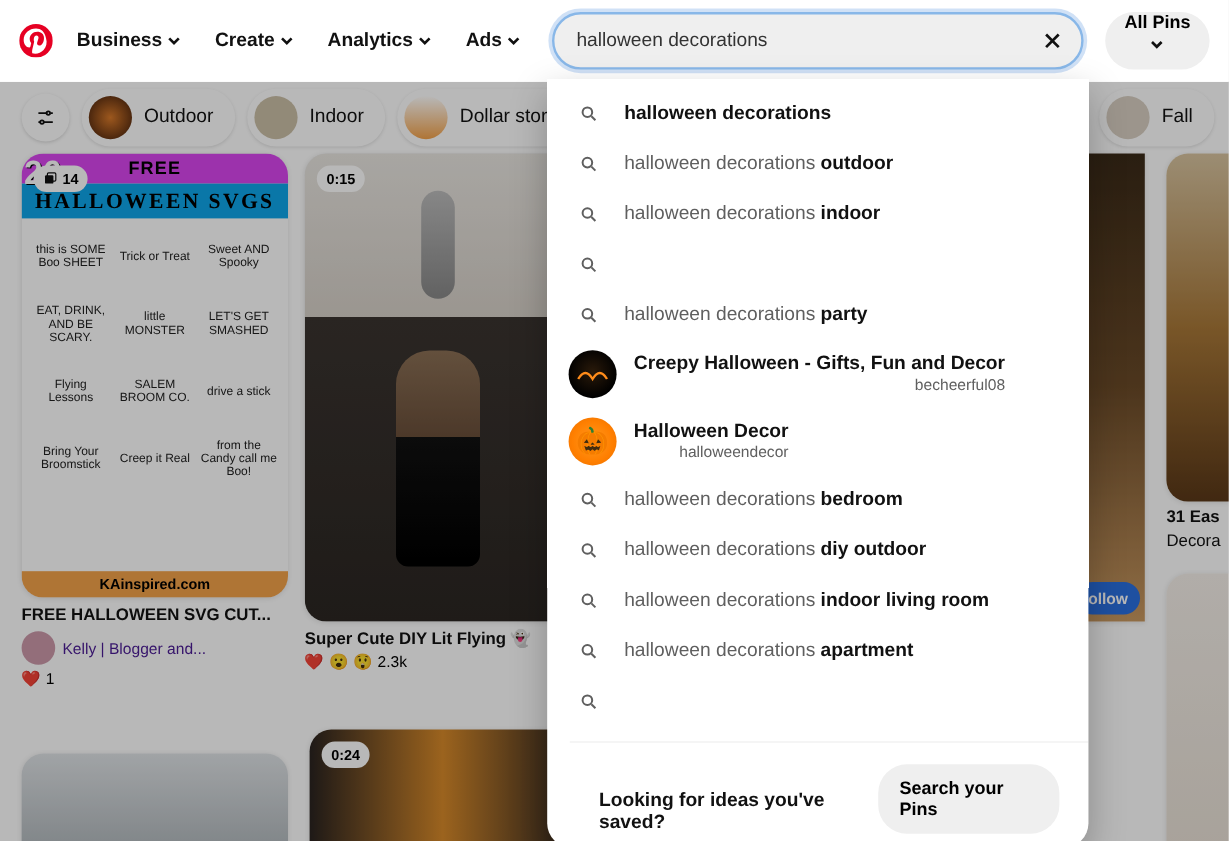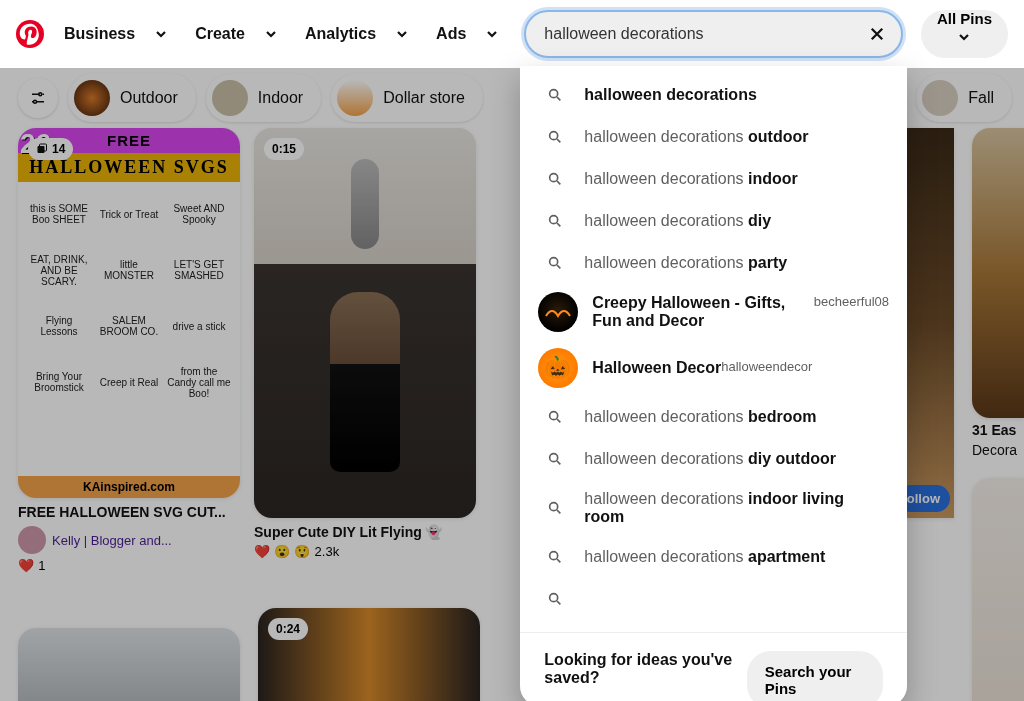--- a/index.html
+++ b/index.html
@@ -2,21 +2,21 @@
 <html><head>
 <meta charset="utf-8">
 <style>
 * { margin: 0; padding: 0; box-sizing: border-box; font-family: -apple-system, BlinkMacSystemFont, "Segoe UI", Helvetica, Arial, sans-serif; }
 body { width: 1024px; height: 701px; overflow: hidden; background: #fff; position: relative; }
 
 
 .header { height: 68px; display: flex; align-items: center; padding: 0 16px; gap: 12px; border-bottom: 1px solid #fff; position: relative; z-index: 200; background:#fff;}
 .logo { width: 28px; height: 28px; border-radius: 50%; display: flex; align-items: center; justify-content: center; }
 .logo svg { width: 28px; height: 28px; }
-.nav-item { display: flex; align-items: center; gap: 20px; font-weight: 600; font-size: 16px; color: #111; padding: 10px 8px; border-radius: 24px; cursor: pointer; white-space: nowrap; }
+.nav-item { display: flex; align-items: center; gap: 4px; font-weight: 600; font-size: 16px; color: #111; padding: 10px 8px; border-radius: 24px; cursor: pointer; white-space: nowrap; }
 .chev { width: 12px; height: 12px; }
 .chev path { stroke: #111; stroke-width: 2.2; fill: none; }
 
 .search-wrap { flex: 1; position: relative; margin: 0 6px; }
 .search-box { width: 100%; height: 48px; border-radius: 24px; background: #efefef; border: 2px solid #88b7e8; box-shadow: 0 0 0 3px rgba(120,170,230,.35); display: flex; align-items: center; padding: 0 48px 0 18px; }
 .search-input { flex: 1; border: none; background: transparent; font-size: 16px; color: #333; outline: none; }
 .search-clear { position: absolute; right: 14px; top: 50%; transform: translateY(-50%); width: 24px; height: 24px; display:flex; align-items:center; justify-content:center; cursor:pointer; }
 .search-clear svg { width: 18px; height: 18px; stroke: #111; stroke-width: 3; }
 
 .allpins { height: 48px; border-radius: 24px; background: #efefef; display: flex; align-items: center; gap: 4px; padding: 0 16px; font-weight: 600; font-size: 15px; cursor: pointer; white-space: nowrap; flex-direction: column; }
@@ -24,28 +24,28 @@
 
 .dropdown { position: absolute; left: -4px; right: -4px; top: 56px; background: #fff; border-radius: 0 0 20px 20px; box-shadow: 0 12px 30px rgba(0,0,0,.25); padding: 8px 0 18px; max-height: 640px; overflow-y: auto; }
 .dd-item { display: flex; align-items: center; gap: 18px; padding: 10px 24px; cursor: pointer; }
 .dd-icon-wrap { width: 22px; height: 22px; display:flex; align-items:center; justify-content:center; flex-shrink:0; }
 .dd-icon-wrap svg { width: 16px; height: 16px; stroke: #5f5f5f; stroke-width: 2.5; fill: none; }
 .dd-text { font-size: 16px; color: #5f5f5f; }
 .dd-text b { color: #111; font-weight: 700; }
 
 .dd-profile { display: flex; align-items: center; gap: 14px; padding: 8px 18px; cursor:pointer; }
 .dd-avatar { width: 40px; height: 40px; border-radius: 50%; flex-shrink: 0; }
-.dd-profile-text { display:flex; flex-direction:row; }
+.dd-profile-text { display:flex; flex-direction:column;align-items:flex-end; }
 .dd-profile-name { font-size: 16px; font-weight: 700; color: #111; }
 .dd-profile-user { font-size: 13px; color: #5f5f5f; }
 
 .dd-avatar.creepy { background: radial-gradient(circle at 50% 45%, #2a1a0a 0%, #000 70%); display:flex; align-items:center; justify-content:center; }
 .dd-avatar.pumpkin { background: radial-gradient(circle at 50% 50%, #ff9a1f 0%, #ff7f00 60%, #e86e00 100%); display:flex; align-items:center; justify-content:center; font-size:22px; }
 
-.dd-footer { display:flex; align-items:flex-start; justify-content:space-between; padding: 18px 24px 4px; border-top: 1px solid #eee; margin-top: 12px; }
+.dd-footer { display:flex; align-items:flex-end; justify-content:space-between; padding: 18px 24px 4px; border-top: 1px solid #eee; margin-top: 12px; margin-left: 19px; }
 .dd-footer-text { font-size: 16px; font-weight: 600; color: #111; }
 .dd-footer-btn { background: #efefef; border-radius: 24px; padding: 12px 18px; font-weight: 600; font-size: 15px; cursor:pointer; }
 
 
 .content { position: absolute; top: 68px; left:0; right:0; bottom:0; padding-top: 0; }
 .scrim { position:absolute; inset:0; background: rgba(0,0,0,.28); z-index: 50; pointer-events: none; }
 
 .filter-row { height: 60px; display:flex; align-items:center; gap: 10px; padding: 0 18px; }
 .filter-btn { width:40px; height:40px; border-radius:50%; background:#fff; display:flex; align-items:center; justify-content:center; box-shadow: 0 1px 3px rgba(0,0,0,.15); }
 .filter-btn svg { width:18px; height:18px; stroke:#111; stroke-width:2; fill:none; }
@@ -58,21 +58,21 @@
 .badge { position:absolute; top:10px; left:10px; background:#fff; border-radius:16px; padding:4px 8px; font-size:12px; font-weight:600; display:flex; align-items:center; gap:4px; }
 .card-title { font-size:14px; font-weight:600; color:#111; margin-top: 6px; white-space:nowrap; overflow:hidden; text-overflow:ellipsis; }
 .card-meta { display:flex; align-items:center; gap:6px; margin-top:6px; font-size:13px; color:#4c1d95;text-align:right; }
 .card-meta .ava { width:28px; height:28px; border-radius:50%; background:#c9a; }
 .reactions { display:flex; align-items:center; gap:4px; margin-top:4px; font-size:13px; }
 .card-stack { position:absolute; display:flex; flex-direction:column; }
 
 
 .poster { position:relative; width:100%; height:100%; background:#fff; }
 .poster .banner { background:#d946ef; text-align:center; font-weight:800; padding:4px 0; font-size:15px; letter-spacing:1px; }
-.poster .banner.big { font-family: Georgia, serif; font-size:18px; letter-spacing:2px; background:#eab308; }
+.poster .banner.big { font-family: Georgia, serif; font-size:18px; letter-spacing:2px; background:#0ea5e9; }
 .poster .count { position:absolute; top:0; left:2px; color:#fff; font-weight:900; font-size:28px; text-shadow:1px 1px 0 #000; }
 .poster .grid { display:grid; grid-template-columns: repeat(3,1fr); grid-auto-rows: 52px; gap:4px; padding:6px 8px; font-family: cursive; font-size:10px; color:#222; }
 .poster .grid div { display:flex; align-items:center; justify-content:center; text-align:center; }
 .poster .foot { background:#f3a24a; text-align:center; font-weight:700; padding:4px 0; font-size:12px; position:absolute; bottom:0; left:0; right:0; }
 
 
 .kitchen { width:100%; height:100%; background:linear-gradient(#e9e6e1 0%, #d6d0c8 35%, #3a3430 35%, #2b2622 100%); position:relative; }
 .kitchen::before{content:""; position:absolute; left:50%; transform:translateX(-50%); top:42%; width:70px; height:180px; background:linear-gradient(#8a6f55 0%, #6a4f3a 40%, #111 40%, #000 100%); border-radius: 28px 28px 10px 10px;}
 .kitchen::after{content:""; position:absolute; left:50%; transform:translateX(-50%); top:8%; width:28px; height:90px; background:linear-gradient(#bbb, #888); border-radius:14px; }
 
@@ -154,21 +154,20 @@
             </span>
             <span class="dd-text">halloween decorations <b>indoor</b></span>
           </div>
           <div class="dd-item">
             <span class="dd-icon-wrap">
               <svg viewBox="0 0 24 24">
                 <circle cx="10" cy="10" r="6"></circle>
                 <path d="M15 15l5 5"></path>
               </svg>
             </span>
-            <span class="dd-text">halloween decorations <b>diy</b></span>
           </div>
           <div class="dd-item">
             <span class="dd-icon-wrap">
               <svg viewBox="0 0 24 24">
                 <circle cx="10" cy="10" r="6"></circle>
                 <path d="M15 15l5 5"></path>
               </svg>
             </span>
             <span class="dd-text">halloween decorations <b>party</b></span>
           </div>

